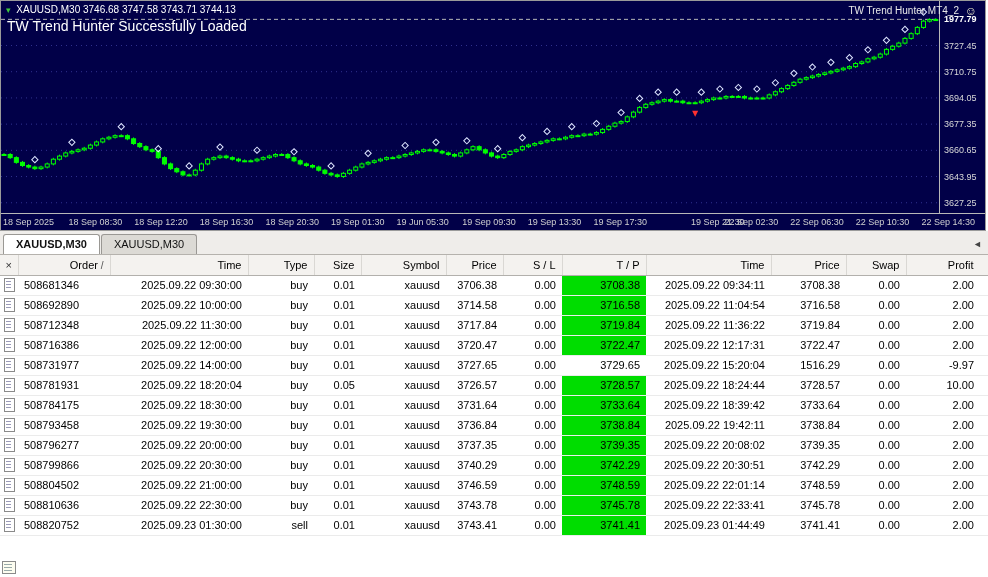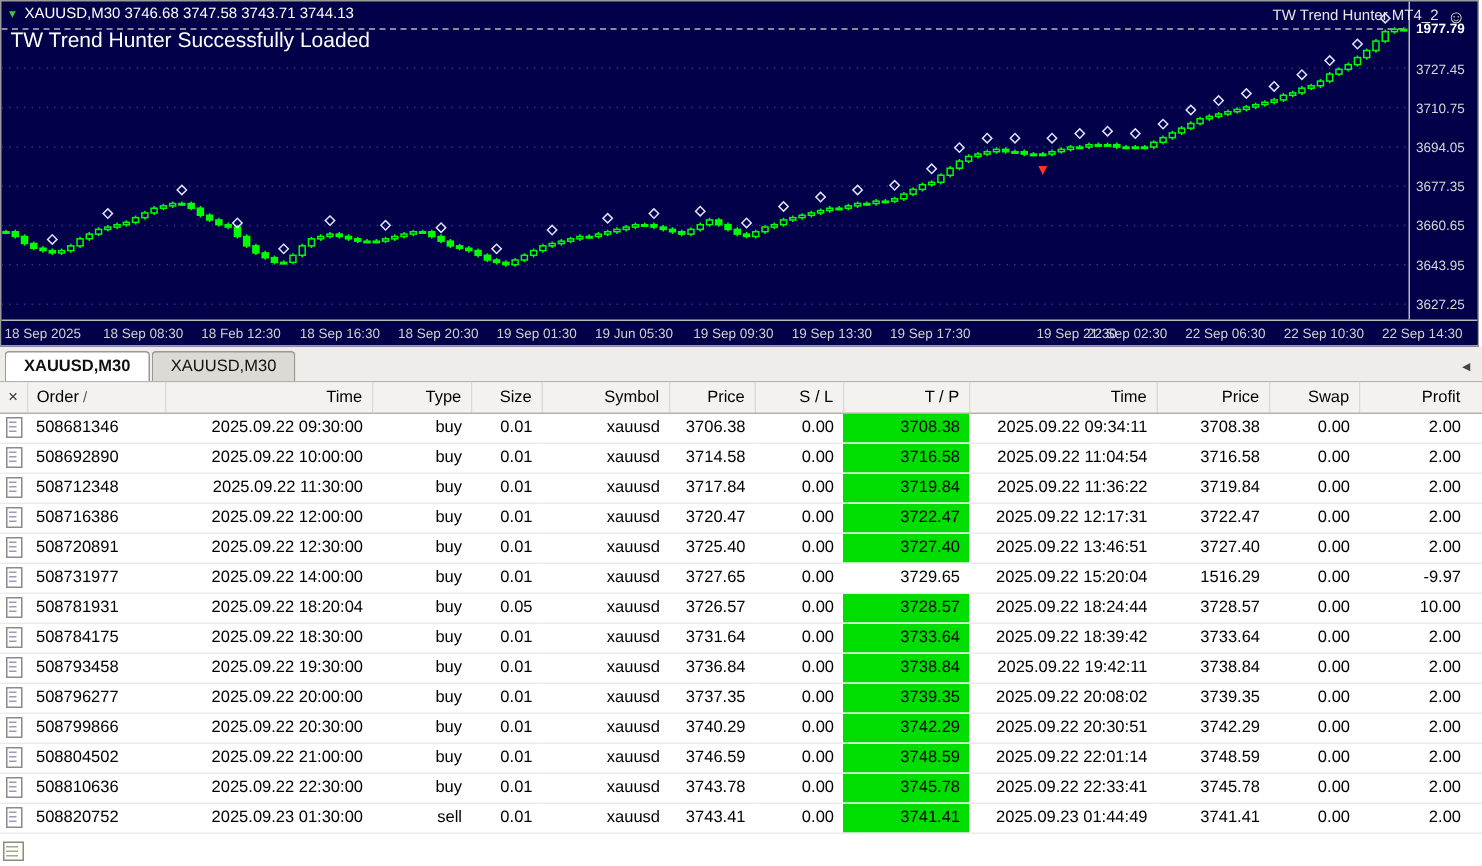--- a/index.html
+++ b/index.html
@@ -26,21 +26,21 @@
   .tab{font-size:11px;color:#111;background:#dcdad5;border:1px solid #9a9894;border-bottom:none;
     border-radius:3px 3px 0 0;padding:3px 12px 4px 12px;margin-right:1px;cursor:default;}
   .tab.active{background:#ffffff;font-weight:bold;}
   .tab-scroll{margin-left:auto;margin-right:6px;font-size:9px;color:#444;padding-bottom:5px;}
   
   .history-wrap{position:relative;background:#fff;height:320px;overflow:hidden;}
   table.history{border-collapse:collapse;table-layout:fixed;width:988px;font-size:11px;color:#000;}
   .history th{height:20px;background:#f4f2ef;border-right:1px solid #dad8d4;
     border-bottom:1px solid #b2b0ac;font-weight:normal;text-align:right;padding:0 6px;
     white-space:nowrap;overflow:hidden;box-sizing:border-box;}
-  .history th.left{text-align:left;margin-top:32px;}
+  .history th.left{text-align:right;margin-top:32px;}
   .history td{height:20px;border-bottom:1px solid #ebebeb;text-align:right;padding:0 6px;
     white-space:nowrap;overflow:hidden;box-sizing:border-box;}
   .history td.left{text-align:left;}
   .history td.profit-col, .history th.profit-col{padding-right:14px;}
   .icon-col{padding:0 2px !important;text-align:center !important;}
   .close-x{font-size:11px;color:#333;cursor:default;}
   .sort{color:#555;font-size:10px;}
   .doc-icon{display:inline-block;width:9px;height:12px;background:#fff;
     border:1px solid #8a8a8a;position:relative;vertical-align:middle;}
   .doc-icon::before{content:"";position:absolute;left:1px;top:2px;width:5px;height:1px;
@@ -410,21 +410,21 @@
       <div class="price-label" style="top: 91.9369px;">3694.05</div>
       <div class="price-label" style="top: 118.143px;">3677.35</div>
       <div class="price-label" style="top: 144.349px;">3660.65</div>
       <div class="price-label" style="top: 170.555px;">3643.95</div>
       <div class="price-label" style="top: 196.762px;">3627.25</div>
       <div class="price-label current" style="top: 13.3498px;">1977.79</div>
     </div>
   <div class="time-axis">
       <div class="time-label" style="left: 2px;">18 Sep 2025</div>
       <div class="time-label" style="left: 67.6px;">18 Sep 08:30</div>
-      <div class="time-label" style="left: 133.2px;">18 Feb 12:30</div>
+      <div class="time-label" style="left: 133.2px;">18 Sep 12:20</div>
       <div class="time-label" style="left: 198.8px;">18 Sep 16:30</div>
       <div class="time-label" style="left: 264.4px;">18 Sep 20:30</div>
       <div class="time-label" style="left: 330px;">19 Sep 01:30</div>
       <div class="time-label" style="left: 395.6px;">19 Jun 05:30</div>
       <div class="time-label" style="left: 461.2px;">19 Sep 09:30</div>
       <div class="time-label" style="left: 526.8px; text-align: center;">19 Sep 13:30</div>
       <div class="time-label" style="left: 592.4px;">19 Sep 17:30</div>
       <div class="time-label" style="left: 658px; margin-left: 32px;">19 Sep 21:30</div>
       <div class="time-label" style="left: 723.6px;">22 Sep 02:30</div>
       <div class="time-label" style="left: 789.2px;">22 Sep 06:30</div>
@@ -538,35 +538,20 @@
           <td>3720.47</td>
           <td>0.00</td>
           <td class="tp" style="background: rgb(0, 221, 0);">3722.47</td>
           <td>2025.09.22 12:17:31</td>
           <td>3722.47</td>
           <td>0.00</td>
           <td class="profit-col">2.00</td>
         </tr>
         <tr>
           <td class="icon-col"><span class="doc-icon"></span></td>
-          <td class="left">508720891</td>
-          <td>2025.09.22 12:30:00</td>
-          <td>buy</td>
-          <td>0.01</td>
-          <td>xauusd</td>
-          <td>3725.40</td>
-          <td>0.00</td>
-          <td class="tp" style="background: rgb(0, 221, 0);">3727.40</td>
-          <td>2025.09.22 13:46:51</td>
-          <td>3727.40</td>
-          <td>0.00</td>
-          <td class="profit-col">2.00</td>
-        </tr>
-        <tr>
-          <td class="icon-col"><span class="doc-icon"></span></td>
           <td class="left">508731977</td>
           <td>2025.09.22 14:00:00</td>
           <td>buy</td>
           <td>0.01</td>
           <td>xauusd</td>
           <td>3727.65</td>
           <td>0.00</td>
           <td>3729.65</td>
           <td>2025.09.22 15:20:04</td>
           <td>1516.29</td>

